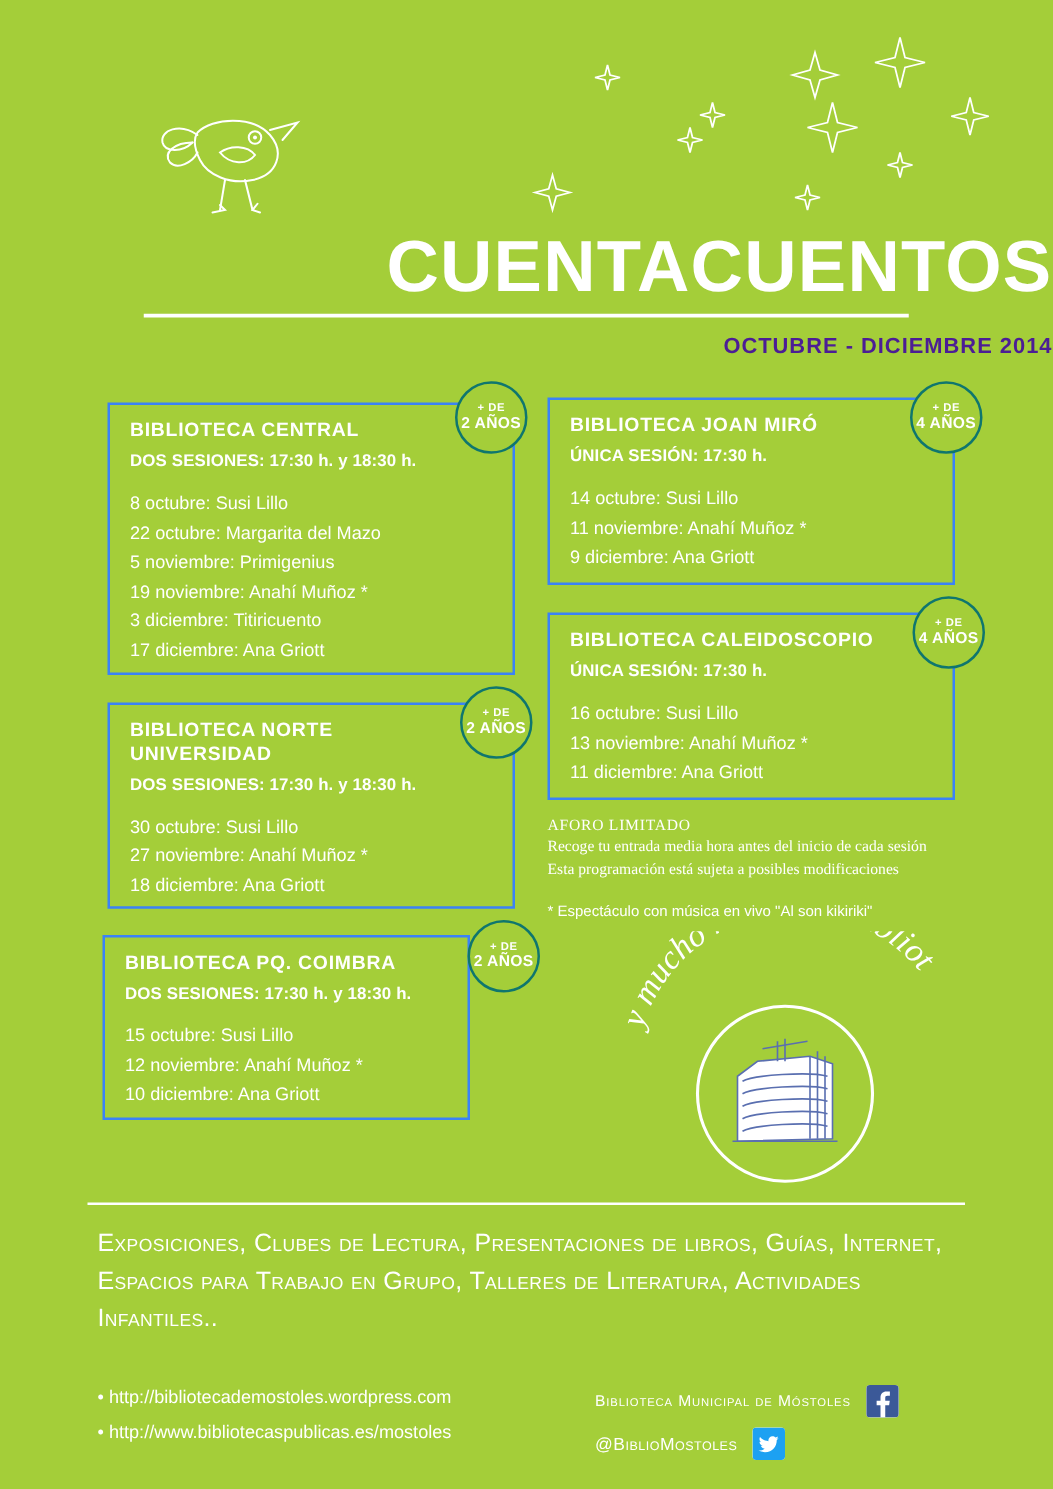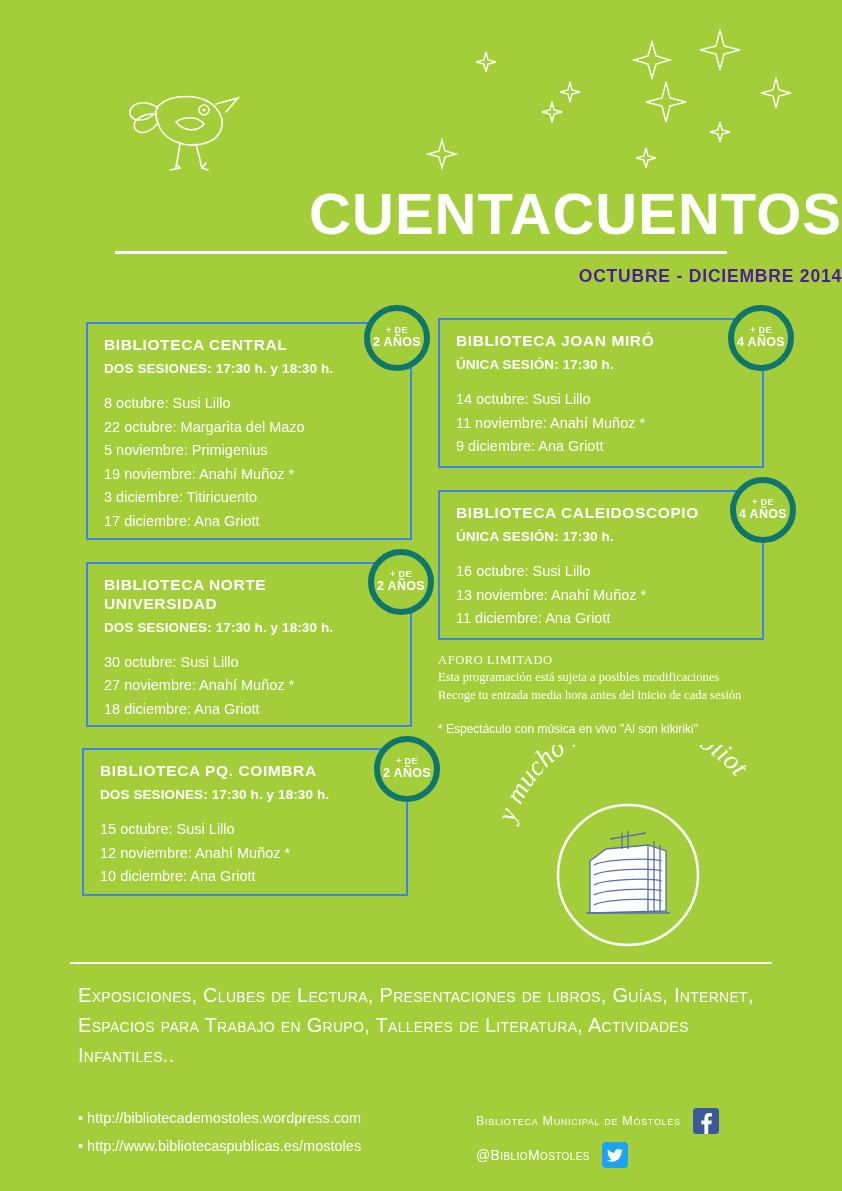--- a/index.html
+++ b/index.html
@@ -45,21 +45,21 @@
   .box .sessions {
     margin:6px 0 0 0; font-size:13.5px; font-weight:bold; letter-spacing:0.1px;
   }
   .box ul { list-style:none; margin:16px 0 0 0; padding:0; }
   .box ul li { font-size:14.5px; line-height:1.63; font-weight:normal; }
 
   
   .badge {
     position:absolute;
     width:54px; height:54px; border-radius:50%;
-    border:6px solid #0f766e;
+    border:2px solid #0f766e;
     background:#a4ce39;
     display:flex; flex-direction:column;
     align-items:center; justify-content:center;
     text-align:center; line-height:1.08;
   }
   .badge .b1 { font-size:9px; font-weight:bold; letter-spacing:0.4px; }
   .badge .b2 { font-size:12.5px; font-weight:bold; letter-spacing:0.3px; }
 
   
   .notes {
@@ -174,21 +174,21 @@
       <li>30 octubre: Susi Lillo</li>
       <li>27 noviembre: Anahí Muñoz *</li>
       <li>18 diciembre: Ana Griott</li>
     </ul>
   </div>
   <div class="badge" style="left:368px; top:549px;">
     <span class="b1">+ DE</span>
     <span class="b2">2 AÑOS</span>
   </div>
 
-  <div class="box" style="left:82px; top:748px; width:326px; height:148px;">
+  <div class="box" style="left:82px; top:748px; width:294px; height:148px;">
     <h3>BIBLIOTECA PQ. COIMBRA</h3>
     <p class="sessions">DOS SESIONES: 17:30 h. y 18:30 h.</p>
     <ul>
       <li>15 octubre: Susi Lillo</li>
       <li>12 noviembre: Anahí Muñoz *</li>
       <li>10 diciembre: Ana Griott</li>
     </ul>
   </div>
   <div class="badge" style="left:374px; top:736px;">
     <span class="b1">+ DE</span>
@@ -218,22 +218,22 @@
       <li>11 diciembre: Ana Griott</li>
     </ul>
   </div>
   <div class="badge" style="left:730px; top:477px;">
     <span class="b1">+ DE</span>
     <span class="b2">4 AÑOS</span>
   </div>
 
   <div class="notes">
     <div class="n-title">AFORO LIMITADO</div>
+    <div>Recoge tu entrada media hora antes del inicio de cada sesión</div>
     <div>Esta programación está sujeta a posibles modificaciones</div>
-    <div>Recoge tu entrada media hora antes del inicio de cada sesión</div>
     <div class="n-star">* Espectáculo con música en vivo "Al son kikiriki"</div>
   </div>
 
   <div class="circle-area">
     <svg width="300" height="235" viewBox="0 0 300 235">
       <defs>
         <path id="curvePath" d="M 16 78 A 128 128 0 0 1 236 30" fill="none"></path>
       </defs>
 
       <text font-family="Liberation Serif, serif" font-size="27" font-style="italic" fill="#ffffff">

